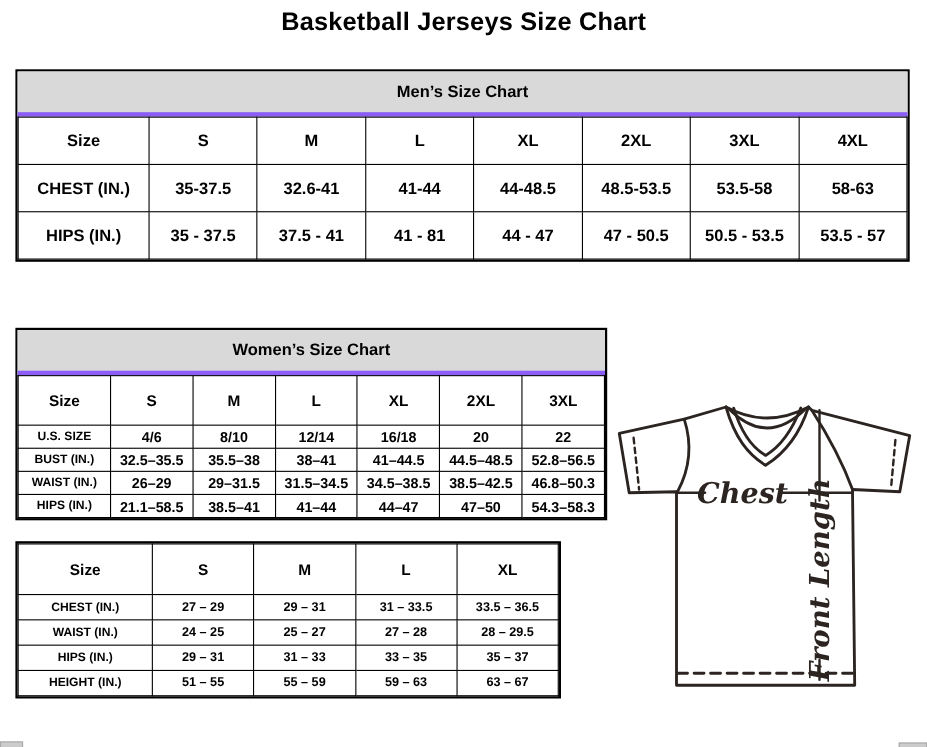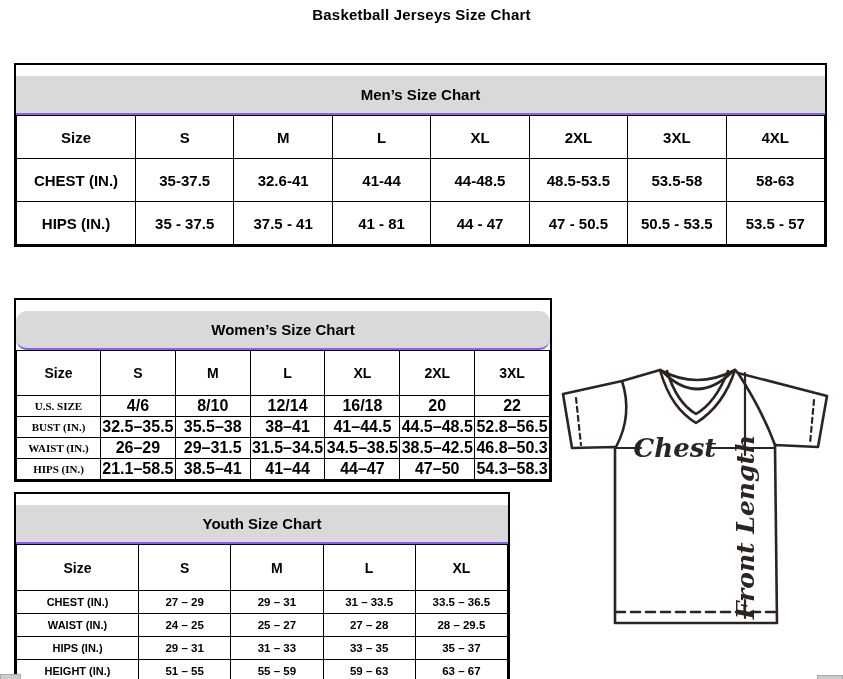--- a/index.html
+++ b/index.html
@@ -3,48 +3,48 @@
 <meta charset="utf-8">
 <style>
   html,body{margin:0;padding:0;}
   body{
     width:843px;height:679px;position:relative;overflow:hidden;
     background:#ffffff;color:#000;
     font-family:"Liberation Sans", sans-serif;
   }
   .page-title{
     position:absolute;top:6px;left:0;width:100%;
-    text-align:center;font-size:15px;font-weight:700;letter-spacing:0.2px;
+    text-align:center;font-size:23px;font-weight:700;letter-spacing:0.2px;
   }
   .chart{
     position:absolute;border:2px solid #000;background:#fff;box-sizing:border-box;
   }
   .band{
-    background:#d9d9d9;border-bottom:2px solid #8b5cf6;
+    background:#d9d9d9;border-bottom:4px solid #8b5cf6;
     display:flex;align-items:center;justify-content:center;
-    font-weight:700;font-size:15px;margin-top:11px;
+    font-weight:700;font-size:15px;
   }
   .chart table{border-collapse:collapse;width:100%;table-layout:fixed;}
   .chart th,.chart td{
     border:1px solid #000;text-align:center;vertical-align:middle;
     font-weight:700;padding:0;overflow:hidden;white-space:nowrap;
   }
   
   #men{left:14px;top:63px;width:813px;}
   #men .band{height:37px;}
   #men th{height:42px;font-size:15px;}
   #men td{height:42px;font-size:15px;}
   #men tr > *:first-child{width:118px;}
   
   #women{left:14px;top:298px;width:538px;}
-  #women .band{height:37px;border-radius:11px;}
+  #women .band{height:37px;}
   #women th{height:44px;font-size:14px;}
-  #women td{height:20px;font-size:16px;}
+  #women td{height:20px;font-size:13px;}
   #women tr > *:first-child{width:83px;}
-  #women td:first-child{font-size:11px;font-family:Liberation Serif, serif;}
+  #women td:first-child{font-size:11px;}
   
   #youth{left:14px;top:492px;width:496px;}
   #youth .band{height:37px;}
   #youth th{height:45px;font-size:14px;}
   #youth td{height:22px;font-size:11.5px;}
   #youth tr > *:first-child{width:121px;}
   #youth td:first-child{font-size:11px;}
   
   #jersey{position:absolute;left:550px;top:360px;width:293px;height:290px;}
   .jersey-text{
@@ -154,21 +154,20 @@
             <td>44–47</td>
             <td>47–50</td>
             <td>54.3–58.3</td>
           </tr>
         </tbody>
       </table>
     </div>
 </div>
 
 <div class="chart" id="youth">
-  <div class="band">Youth Size Chart</div>
   <div>
       <table>
         <thead>
           <tr>
             <th>Size</th>
             <th>S</th>
             <th>M</th>
             <th>L</th>
             <th>XL</th>
           </tr>

